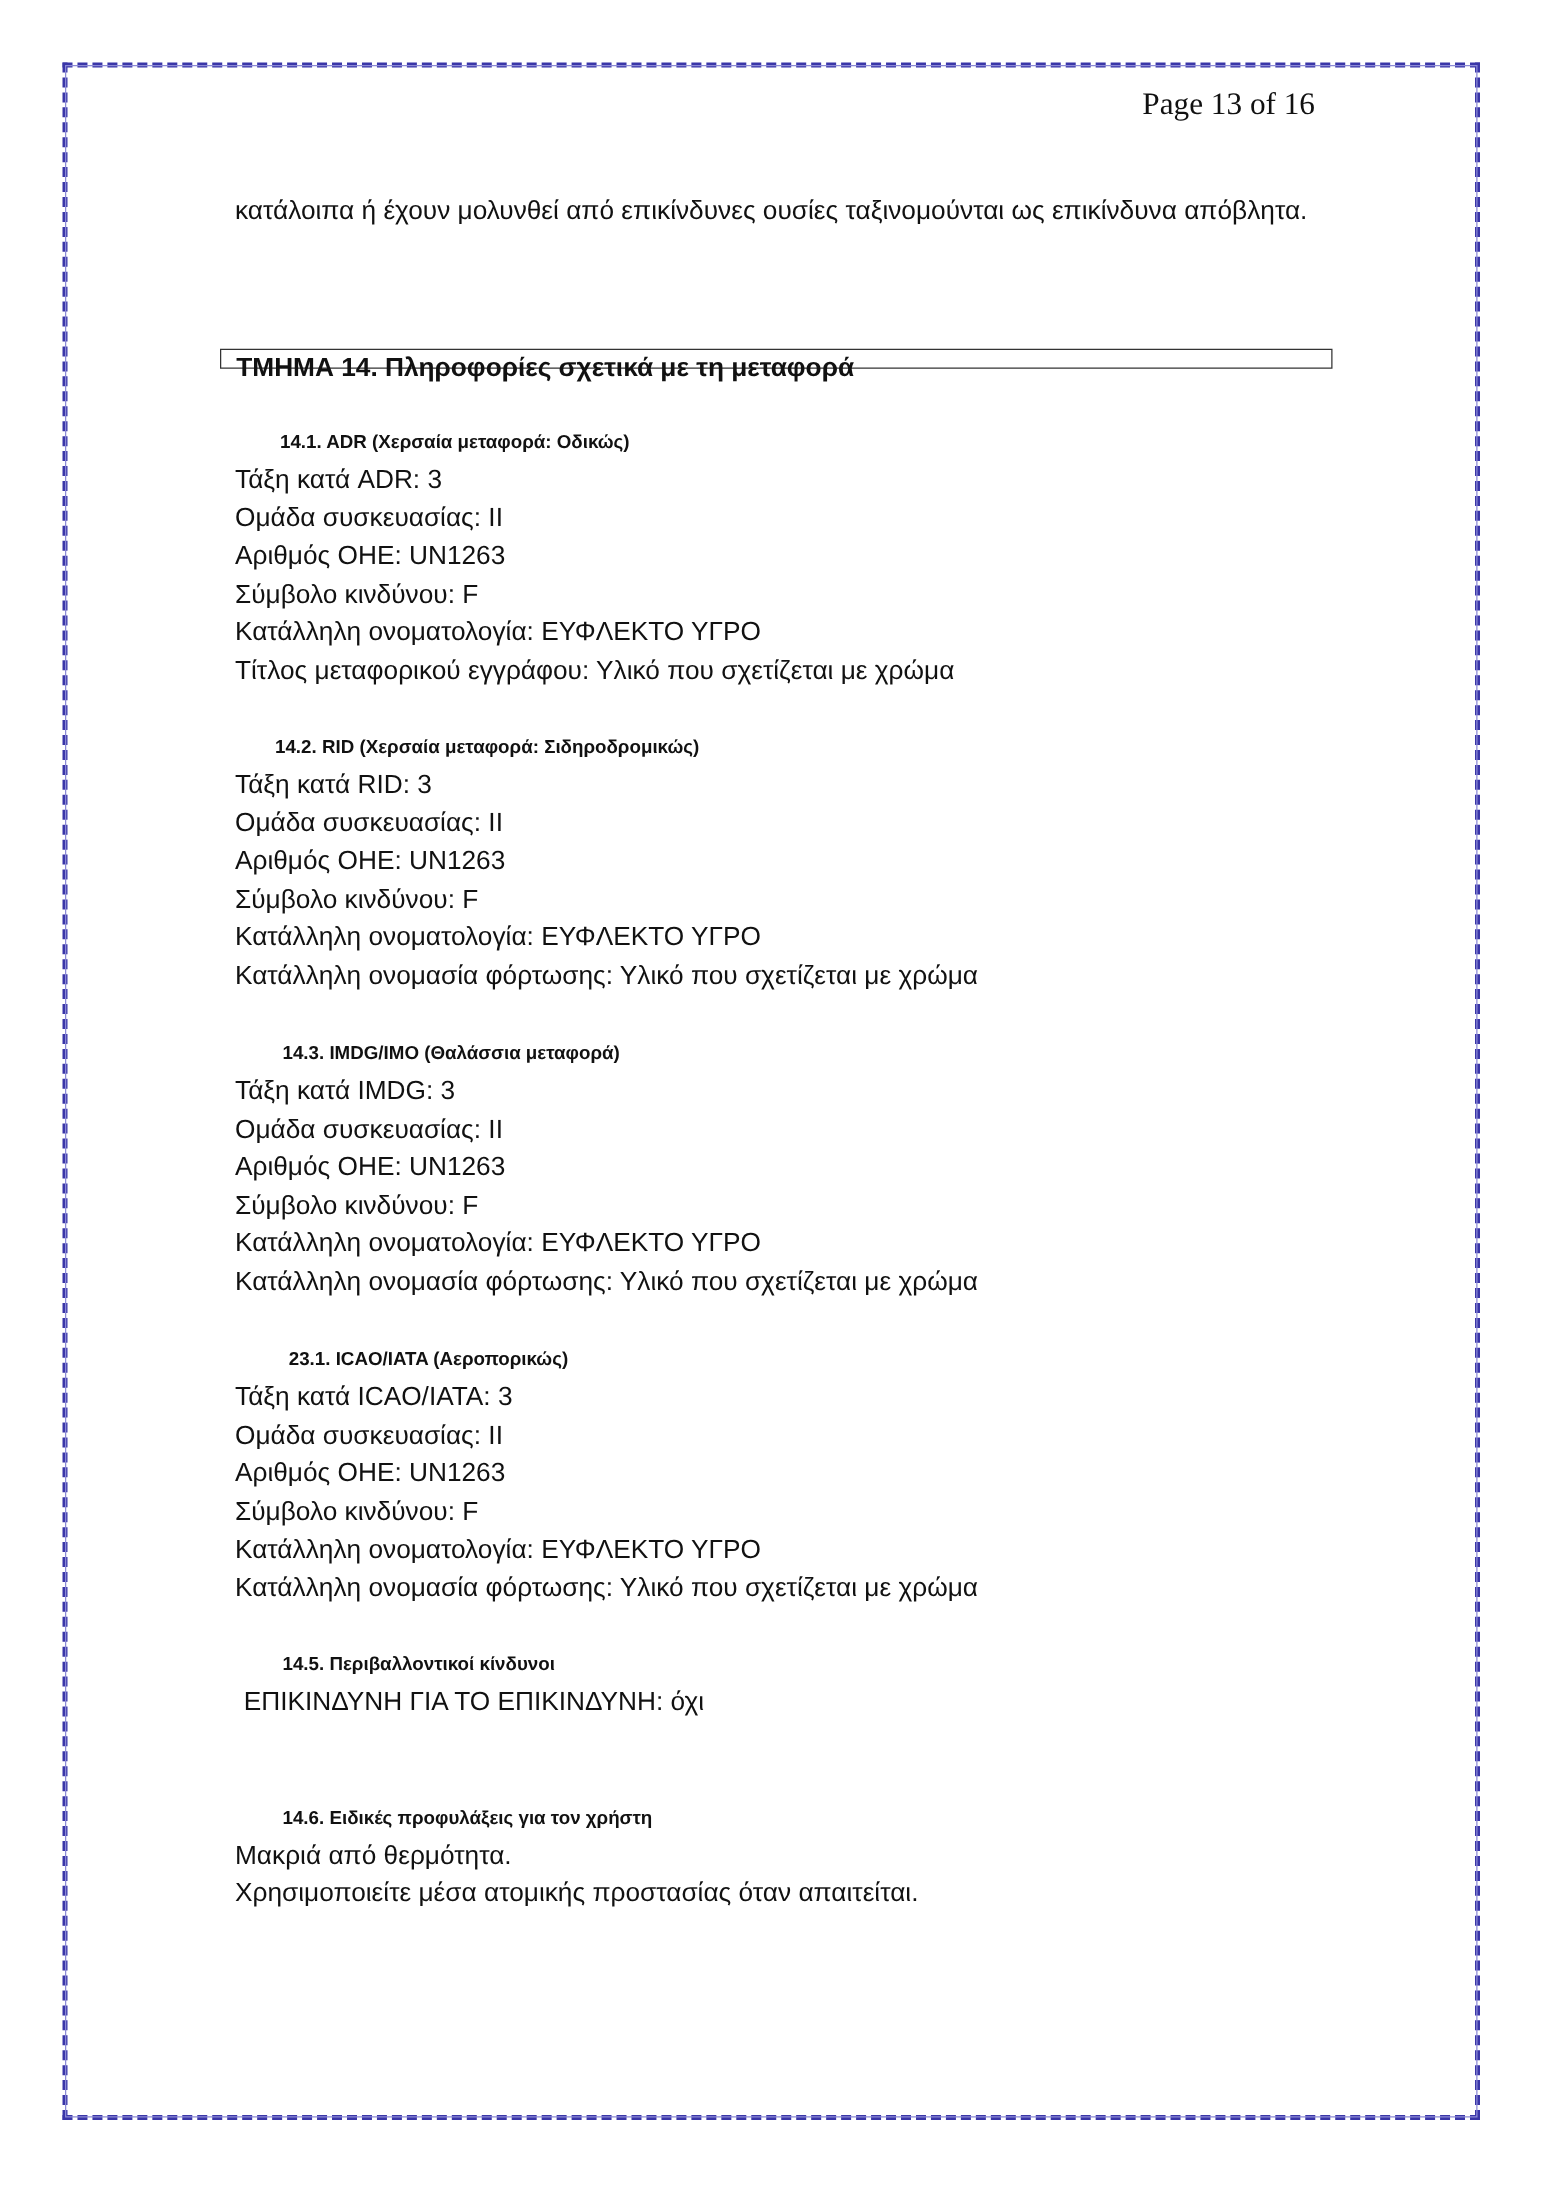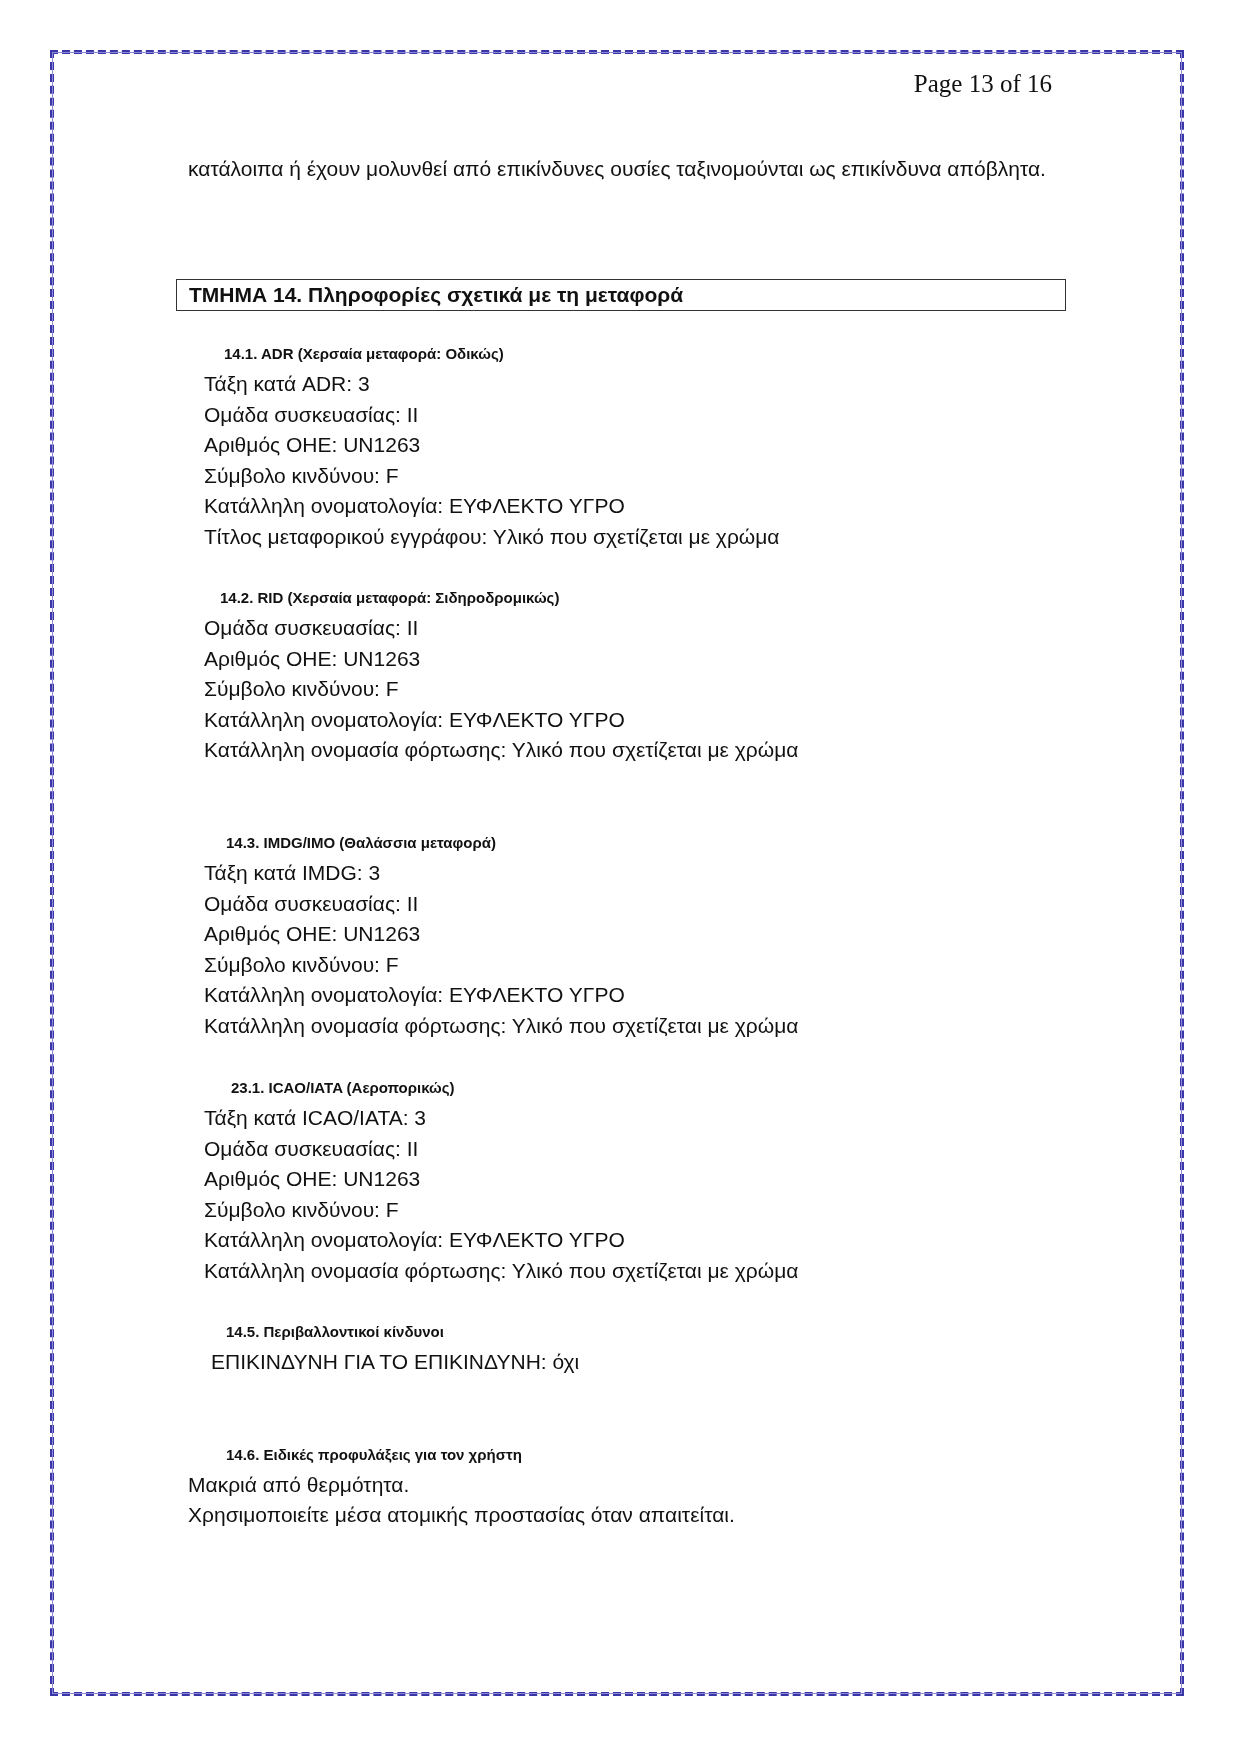--- a/index.html
+++ b/index.html
@@ -14,28 +14,28 @@
     position:absolute; top:70px; right:188px;
     font-family:"Liberation Serif", serif; font-size:25px; color:#111;
   }
   .content {
     position:absolute; left:188px; width:866px;
     font-family:"Liberation Sans", sans-serif; font-size:21px; color:#111;
     line-height:30px;
   }
   .para { text-align:justify; margin:0; }
   .section-box {
-    position:absolute; left:176px; top:279px; width:890px; height:32px;
+    position:absolute; left:176px; top:279px; width:890px; height:16px;
     border:1.5px solid #333; box-sizing:border-box;
     font-family:"Liberation Sans", sans-serif; font-weight:bold; font-size:21px;
     line-height:29px; padding-left:12px; color:#111;
   }
   .sub { position:absolute; left:188px; font-family:"Liberation Sans", sans-serif; font-size:21px; color:#111; }
   .sub h3 { margin:0; font-size:15px; font-weight:bold; line-height:30px; }
-  .sub .line { line-height:30.5px; white-space:nowrap;margin-left:16px; }
+  .sub .line { line-height:30.5px; white-space:nowrap; }
 </style>
 </head>
 <body>
 
 <div class="page-border"></div>
 
 <div class="page-num">Page 13 of 16</div>
 
 <div class="content" style="top:154px;">
   <p class="para">κατάλοιπα ή έχουν μολυνθεί από επικίνδυνες ουσίες ταξινομούνται ως επικίνδυνα απόβλητα.</p>
@@ -52,20 +52,21 @@
   <div class="line">Αριθμός ΟΗΕ: UN1263</div>
   <div class="line">Σύμβολο κινδύνου: F</div>
   <div class="line">Κατάλληλη ονοματολογία: ΕΥΦΛΕΚΤΟ ΥΓΡΟ</div>
   <div class="line">Τίτλος μεταφορικού εγγράφου: Υλικό που σχετίζεται με χρώμα</div>
 </div>
 
 <div class="sub" style="top:583px; left:220px;">
   <h3>14.2. RID (Χερσαία μεταφορά: Σιδηροδρομικώς)</h3>
 </div>
 <div class="sub" style="top:613px;">
+  <div class="line">Τάξη κατά RID: 3</div>
   <div class="line">Ομάδα συσκευασίας: ΙΙ</div>
   <div class="line">Αριθμός ΟΗΕ: UN1263</div>
   <div class="line">Σύμβολο κινδύνου: F</div>
   <div class="line">Κατάλληλη ονοματολογία: ΕΥΦΛΕΚΤΟ ΥΓΡΟ</div>
   <div class="line">Κατάλληλη ονομασία φόρτωσης: Υλικό που σχετίζεται με χρώμα</div>
 </div>
 
 <div class="sub" style="top:828px; left:226px;">
   <h3>14.3.  IMDG/IMO (Θαλάσσια μεταφορά)</h3>
 </div>

